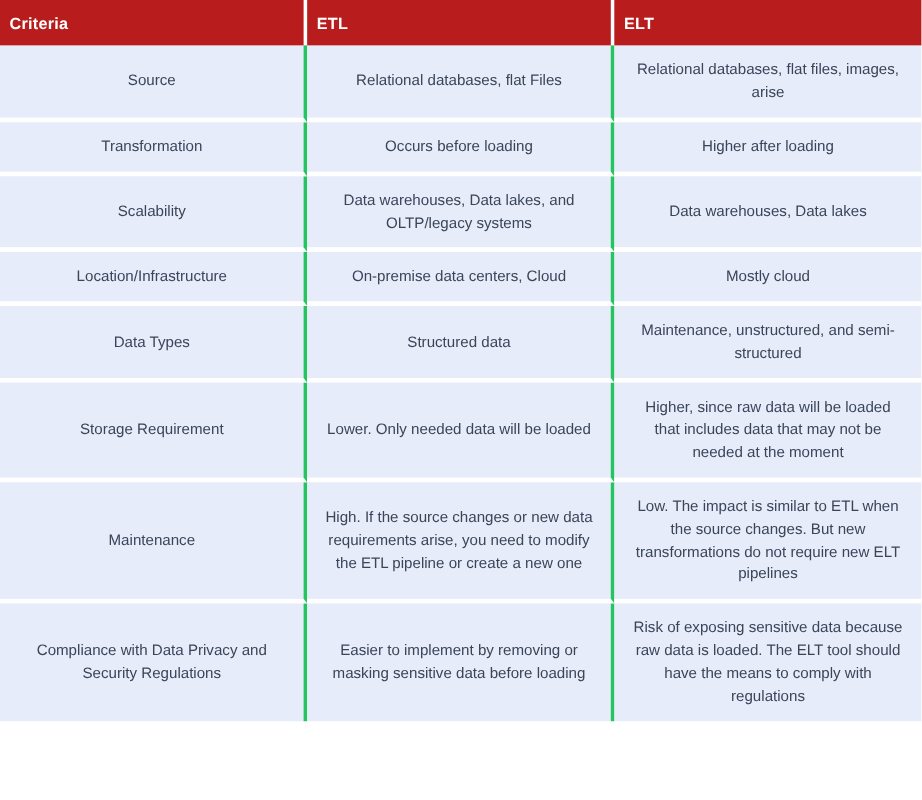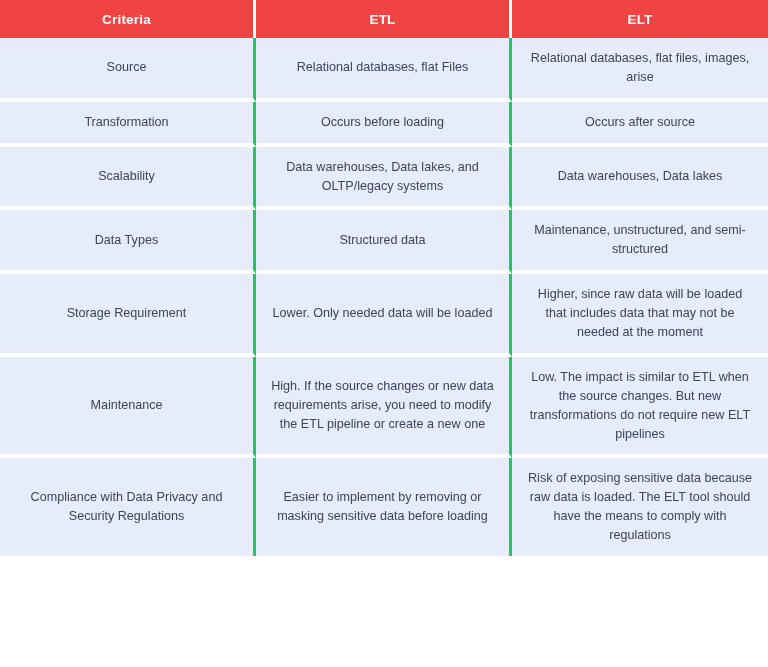--- a/index.html
+++ b/index.html
@@ -17,25 +17,25 @@
 
   .comparison-table {
     width: 768px;
     border-collapse: separate;
     border-spacing: 0;
     table-layout: fixed;
   }
 
   
   .comparison-table thead th {
-    background: #ef4444;
+    background: #b91c1c;
     color: #ffffff;
     font-size: 13.5px;
     font-weight: bold;
-    text-align: center;
+    text-align: left;
     vertical-align: middle;
     height: 38px;
     padding: 0 8px;
     border-right: 3px solid #ffffff;
     letter-spacing: 0.2px;
   }
   .comparison-table thead th:last-child {
     border-right: none;
   }
 
@@ -95,32 +95,43 @@
         </td>
     </tr>
     <tr>
       <td>
           <span class="cell-text">Transformation</span>
         </td>
       <td>
           <span class="cell-text">Occurs before loading</span>
         </td>
       <td>
-          <span class="cell-text">Occurs after source</span>
+          <span class="cell-text">Higher after loading</span>
         </td>
     </tr>
     <tr>
       <td>
           <span class="cell-text">Scalability</span>
         </td>
       <td>
           <span class="cell-text">Data warehouses, Data lakes, and OLTP/legacy systems</span>
         </td>
       <td>
           <span class="cell-text">Data warehouses, Data lakes</span>
+        </td>
+    </tr>
+    <tr>
+      <td>
+          <span class="cell-text">Location/Infrastructure</span>
+        </td>
+      <td>
+          <span class="cell-text">On-premise data centers, Cloud</span>
+        </td>
+      <td>
+          <span class="cell-text">Mostly cloud</span>
         </td>
     </tr>
     <tr>
       <td>
           <span class="cell-text">Data Types</span>
         </td>
       <td>
           <span class="cell-text">Structured data</span>
         </td>
       <td>

